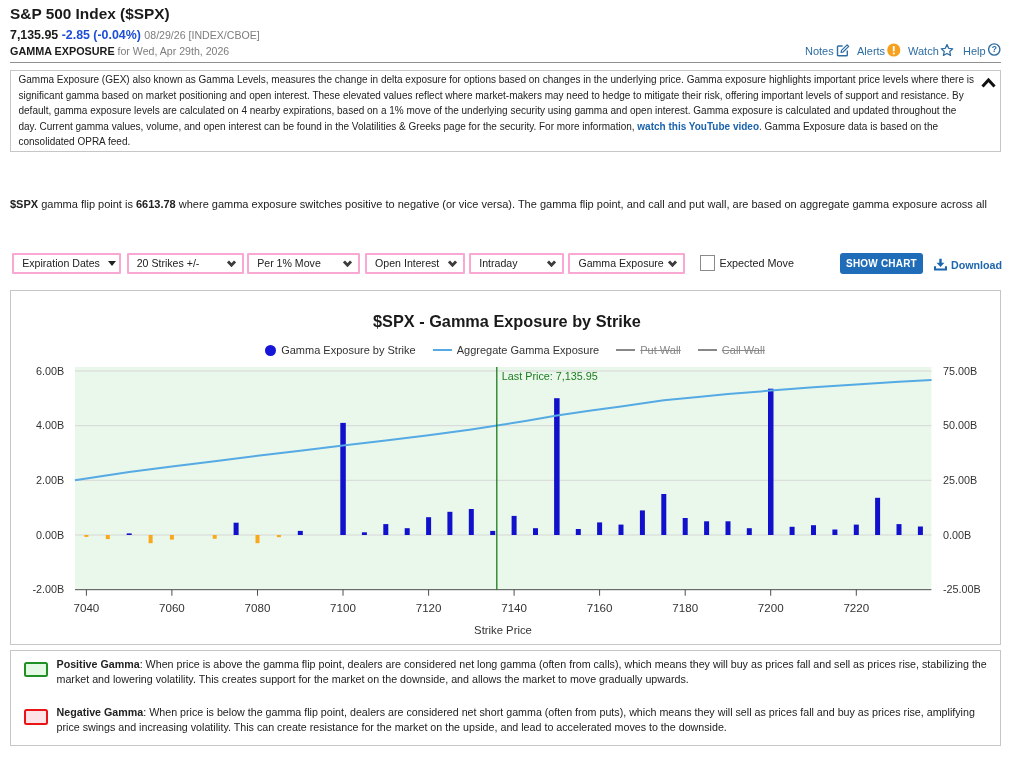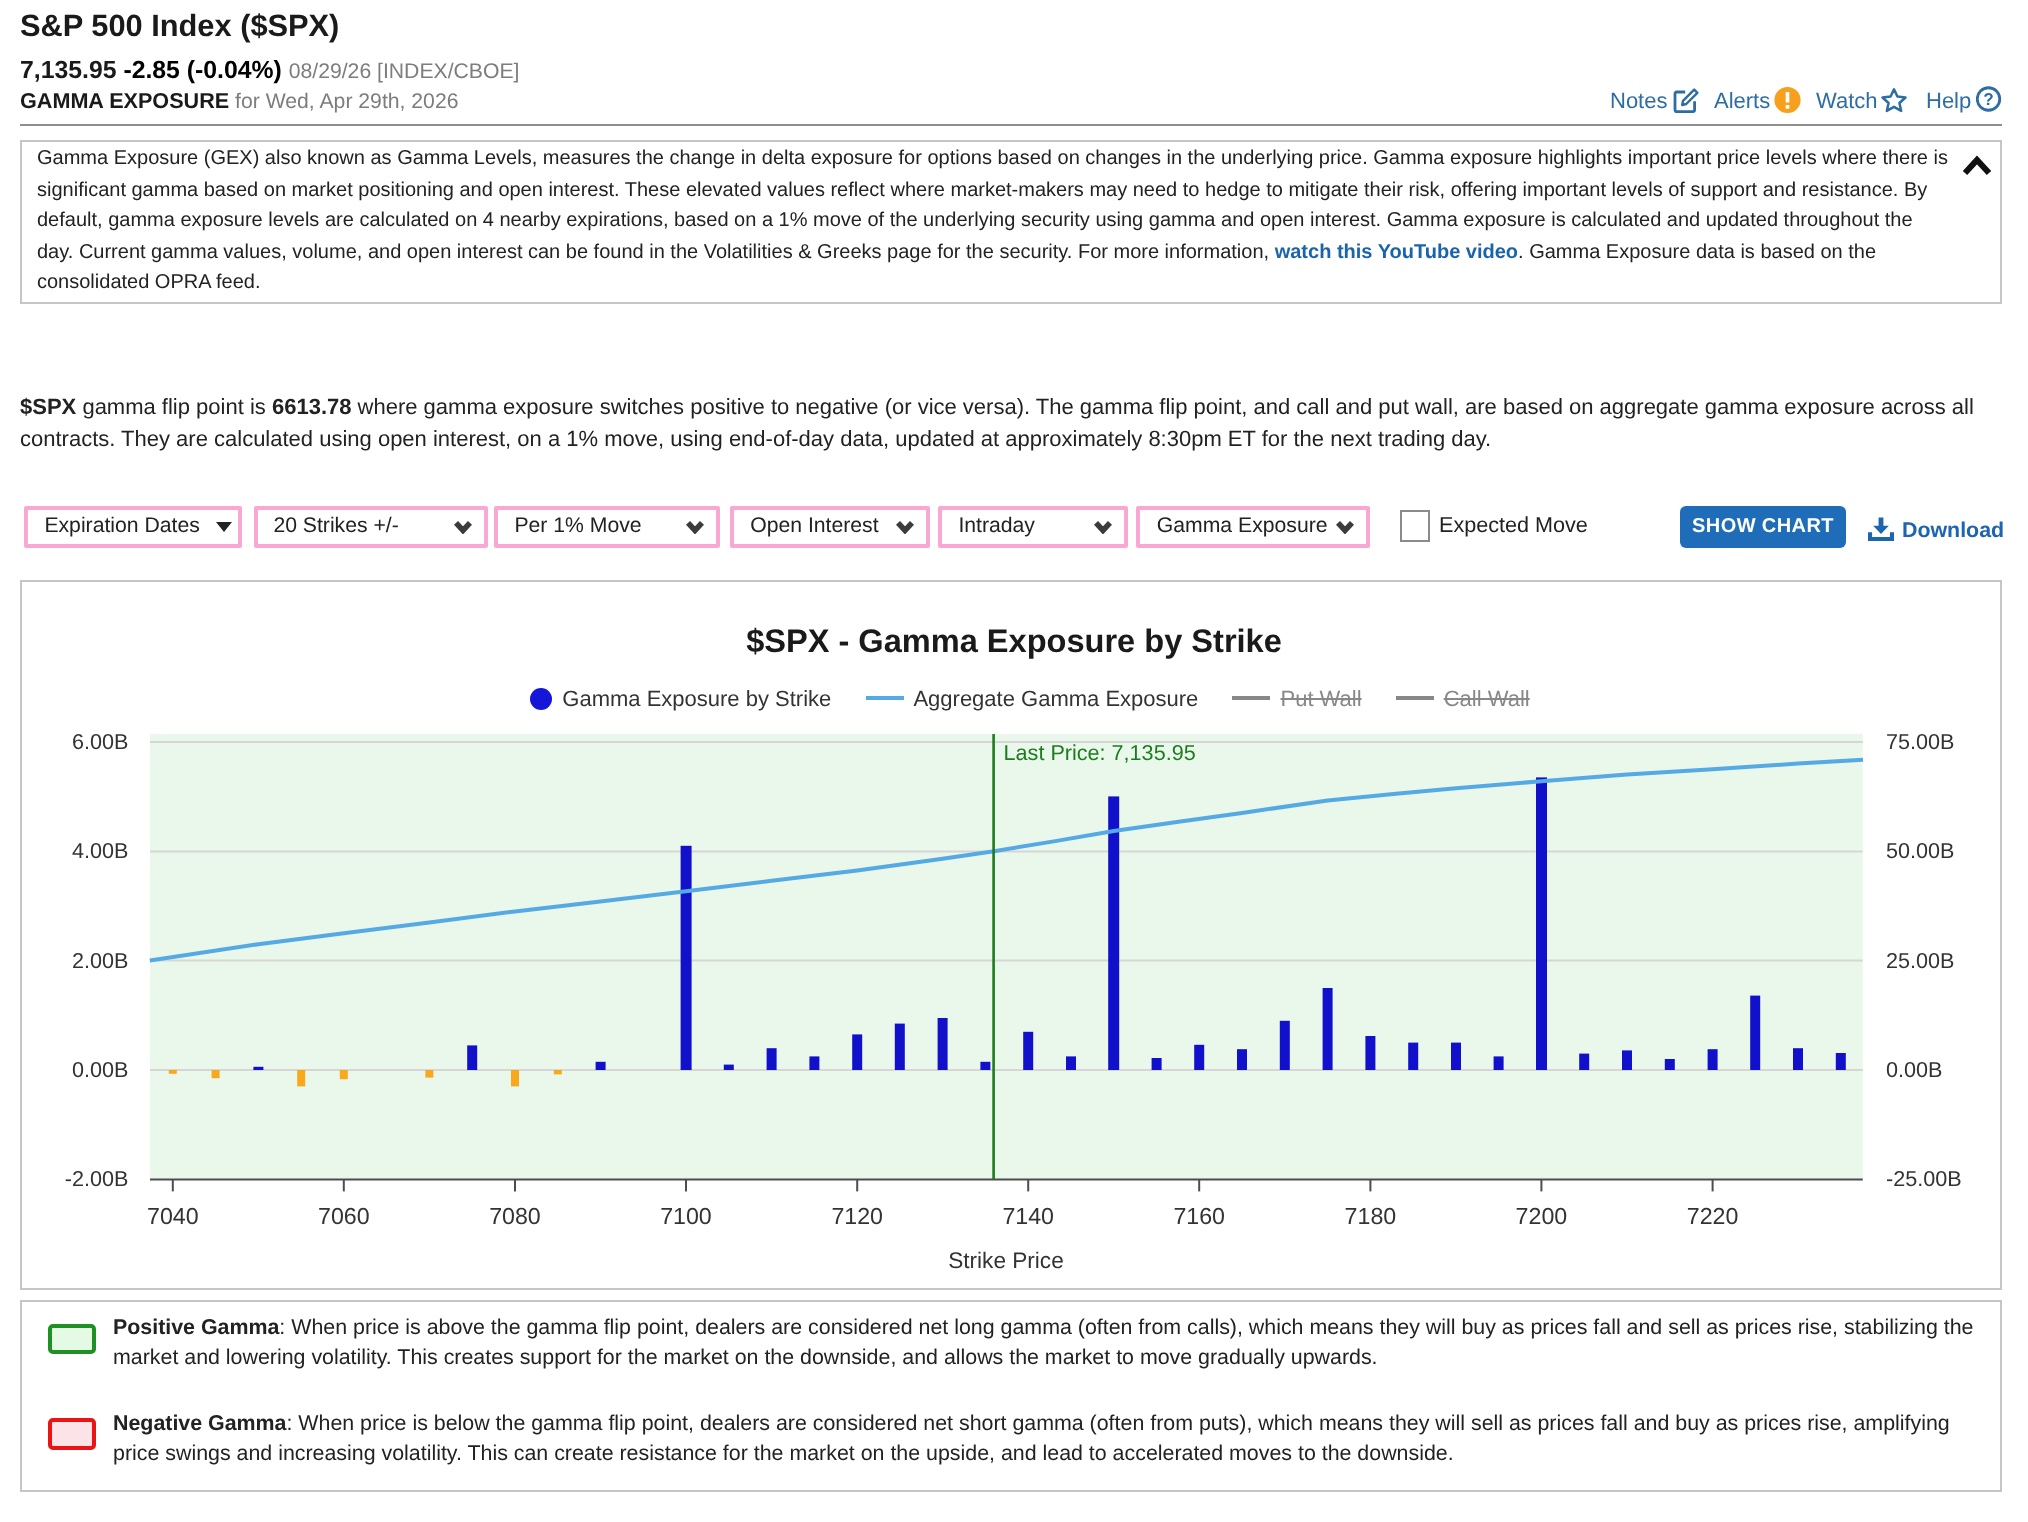--- a/index.html
+++ b/index.html
@@ -1,20 +1,20 @@
 <!DOCTYPE html>
 <html><head><meta charset="utf-8">
 <style>
 *{box-sizing:border-box;margin:0;padding:0}
 html,body{width:1014px;height:761px;background:#fff;font-family:"Liberation Sans",sans-serif;overflow:hidden}
 .abs{position:absolute}
 .page{position:relative;width:1014px;height:761px}
 .h1{left:10px;top:5px;font-size:15.4px;font-weight:bold;color:#1a1a1a}
 .prow{left:10px;top:28px;font-size:12.4px;font-weight:bold;color:#1a1a1a;white-space:nowrap}
-.prow .red{color:#000000}
+.prow .red{color:#1d4ed8}
 .prow .gray{color:#7d7d7d;font-weight:normal;font-size:10.6px}
 .grow{left:10px;top:45px;font-size:10.6px;color:#7d7d7d;white-space:nowrap}
 .grow b{color:#1a1a1a;font-size:10.8px}
 .links{top:43px;left:0;width:1014px;height:18px;font-size:11px;color:#2d6da3}
 .links span{position:absolute;top:2px}
 .links svg{position:absolute;top:0px}
 .sep{left:10px;top:62px;width:991px;height:0;border-top:1px solid #8f8f8f}
 .desc{left:10px;top:70px;width:991px;height:82px;border:1px solid #c6c6c6;padding:1px 0 0 7.5px;font-size:10px;line-height:15.5px;color:#222}
 .desc div{white-space:nowrap}
 .desc a{color:#1a63ad;font-weight:bold;text-decoration:none}
@@ -81,21 +81,20 @@
         <path d="M1.5 9.5 L7.5 3 L13.5 9.5" fill="none" stroke="#111" stroke-width="3"></path>
       </svg>
     <div>Gamma Exposure (GEX) also known as Gamma Levels, measures the change in delta exposure for options based on changes in the underlying price. Gamma exposure highlights important price levels where there is</div>
     <div>significant gamma based on market positioning and open interest. These elevated values reflect where market-makers may need to hedge to mitigate their risk, offering important levels of support and resistance. By</div>
     <div>default, gamma exposure levels are calculated on 4 nearby expirations, based on a 1% move of the underlying security using gamma and open interest. Gamma exposure is calculated and updated throughout the</div>
     <div>day. Current gamma values, volume, and open interest can be found in the Volatilities &amp; Greeks page for the security. For more information, <a href="#">watch this YouTube video</a>. Gamma Exposure data is based on the</div>
     <div>consolidated OPRA feed.</div>
   </div>
   <div class="abs paras">
     <div><b>$SPX</b> gamma flip point is <b>6613.78</b> where gamma exposure switches positive to negative (or vice versa). The gamma flip point, and call and put wall, are based on aggregate gamma exposure across all</div>
-    <div>contracts. They are calculated using open interest, on a 1% move, using end-of-day data, updated at approximately 8:30pm ET for the next trading day.</div>
   </div>
   <div class="abs ctrl">
     <span class="bx" style="left:12.2px;width:109px">Expiration Dates <span class="caret"></span></span>
     <span class="bx" style="left:126.7px;width:117px">20 Strikes +/- <svg class="chevd" width="9" height="7" viewBox="0 0 9 7">
           <path d="M1 1.4 L4.5 5.2 L8 1.4" fill="none" stroke="#3c3c3c" stroke-width="2.8"></path>
         </svg></span>
     <span class="bx" style="left:247.2px;width:113px">Per 1% Move <svg class="chevd" width="9" height="7" viewBox="0 0 9 7">
           <path d="M1 1.4 L4.5 5.2 L8 1.4" fill="none" stroke="#3c3c3c" stroke-width="2.8"></path>
         </svg></span>
     <span class="bx" style="left:365.1px;width:100.3px">Open Interest <svg class="chevd" width="9" height="7" viewBox="0 0 9 7">

